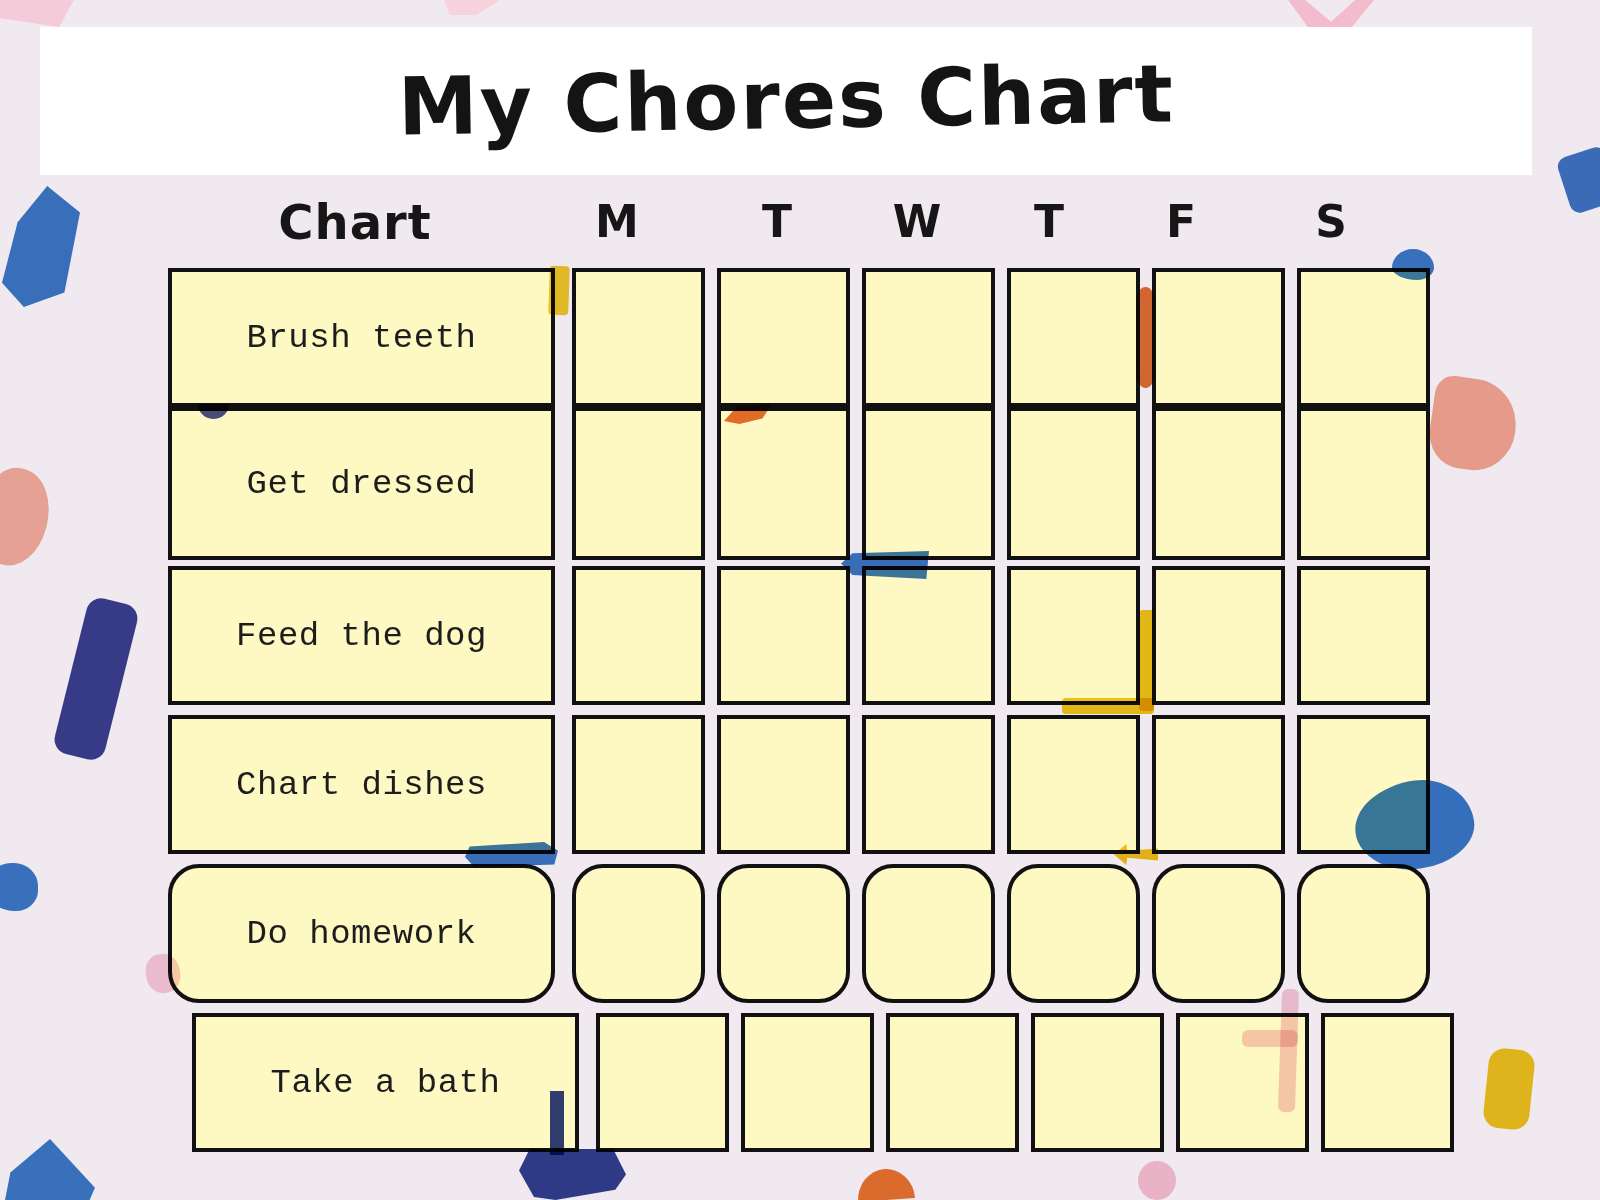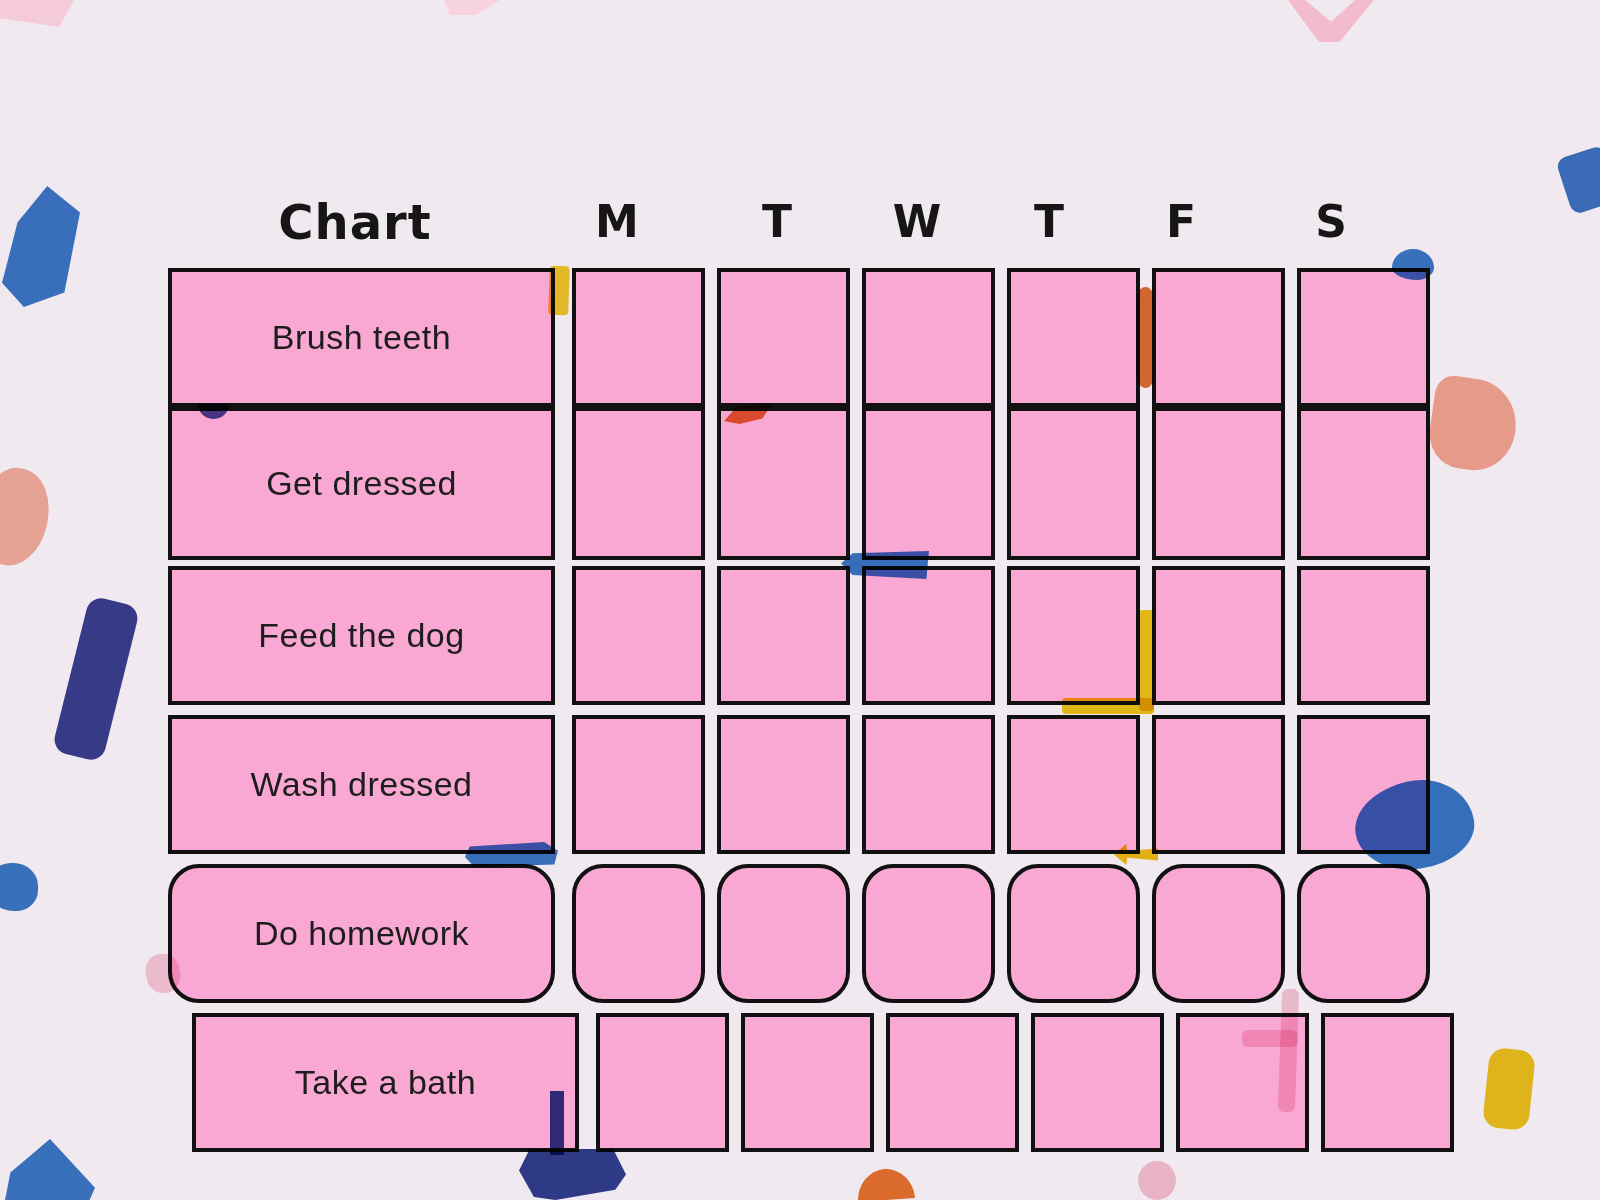--- a/index.html
+++ b/index.html
@@ -31,22 +31,22 @@
   }
   .day-header{
     position:absolute;top:196px;width:90px;text-align:center;z-index:3;
     font-family:"DejaVu Sans", sans-serif;
     font-weight:800;font-size:44px;color:#161616;
   }
   .dh0{left:572px;} .dh1{left:732px;} .dh2{left:872px;}
   .dh3{left:1004px;} .dh4{left:1136px;} .dh5{left:1286px;}
   
   .box{
-    position:absolute;box-sizing:border-box;background:#f9a8d4;
-    border:4px solid #111111;z-index:3;
+    position:absolute;box-sizing:border-box;background:#fef9c3;
+    border:4px solid #111111;z-index:3;font-family:Liberation Mono, monospace;
   }
   .chore-box{
     left:168px;width:387px;
     display:flex;align-items:center;justify-content:center;
     font-size:34px;color:#1d1d1d;letter-spacing:0.5px;
   }
   .cell{width:133px;}
   .r0{top:268px;height:139px;} .r1{top:407px;height:153px;}
   .r2{top:566px;height:139px;} .r3{top:715px;height:139px;}
   .r4{top:864px;height:139px;border-radius:31px;} .r5{top:1013px;height:139px;margin-left:24px;}
@@ -116,20 +116,23 @@
 </style>
 </head>
 <body>
 
 <div class="page">
 
   <div class="cf under pink-top-left"></div>
   <div class="cf under pink-top-mid"></div>
   <div class="cf under pink-top-right"></div>
 
+  <div class="banner">
+    <h1 class="title">My Chores Chart</h1>
+  </div>
 
   <div class="chores-header">Chart</div>
   <div class="day-header dh0">M</div>
   <div class="day-header dh1">T</div>
   <div class="day-header dh2">W</div>
   <div class="day-header dh3">T</div>
   <div class="day-header dh4">F</div>
   <div class="day-header dh5">S</div>
 
   <div class="box chore-box r0">Brush teeth</div>
@@ -149,21 +152,21 @@
   <div class="box cell r1 c5"></div>
 
   <div class="box chore-box r2">Feed the dog</div>
   <div class="box cell r2 c0"></div>
   <div class="box cell r2 c1"></div>
   <div class="box cell r2 c2"></div>
   <div class="box cell r2 c3"></div>
   <div class="box cell r2 c4"></div>
   <div class="box cell r2 c5"></div>
 
-  <div class="box chore-box r3">Wash dressed</div>
+  <div class="box chore-box r3">Chart dishes</div>
   <div class="box cell r3 c0"></div>
   <div class="box cell r3 c1"></div>
   <div class="box cell r3 c2"></div>
   <div class="box cell r3 c3"></div>
   <div class="box cell r3 c4"></div>
   <div class="box cell r3 c5"></div>
 
   <div class="box chore-box r4">Do homework</div>
   <div class="box cell r4 c0"></div>
   <div class="box cell r4 c1"></div>

